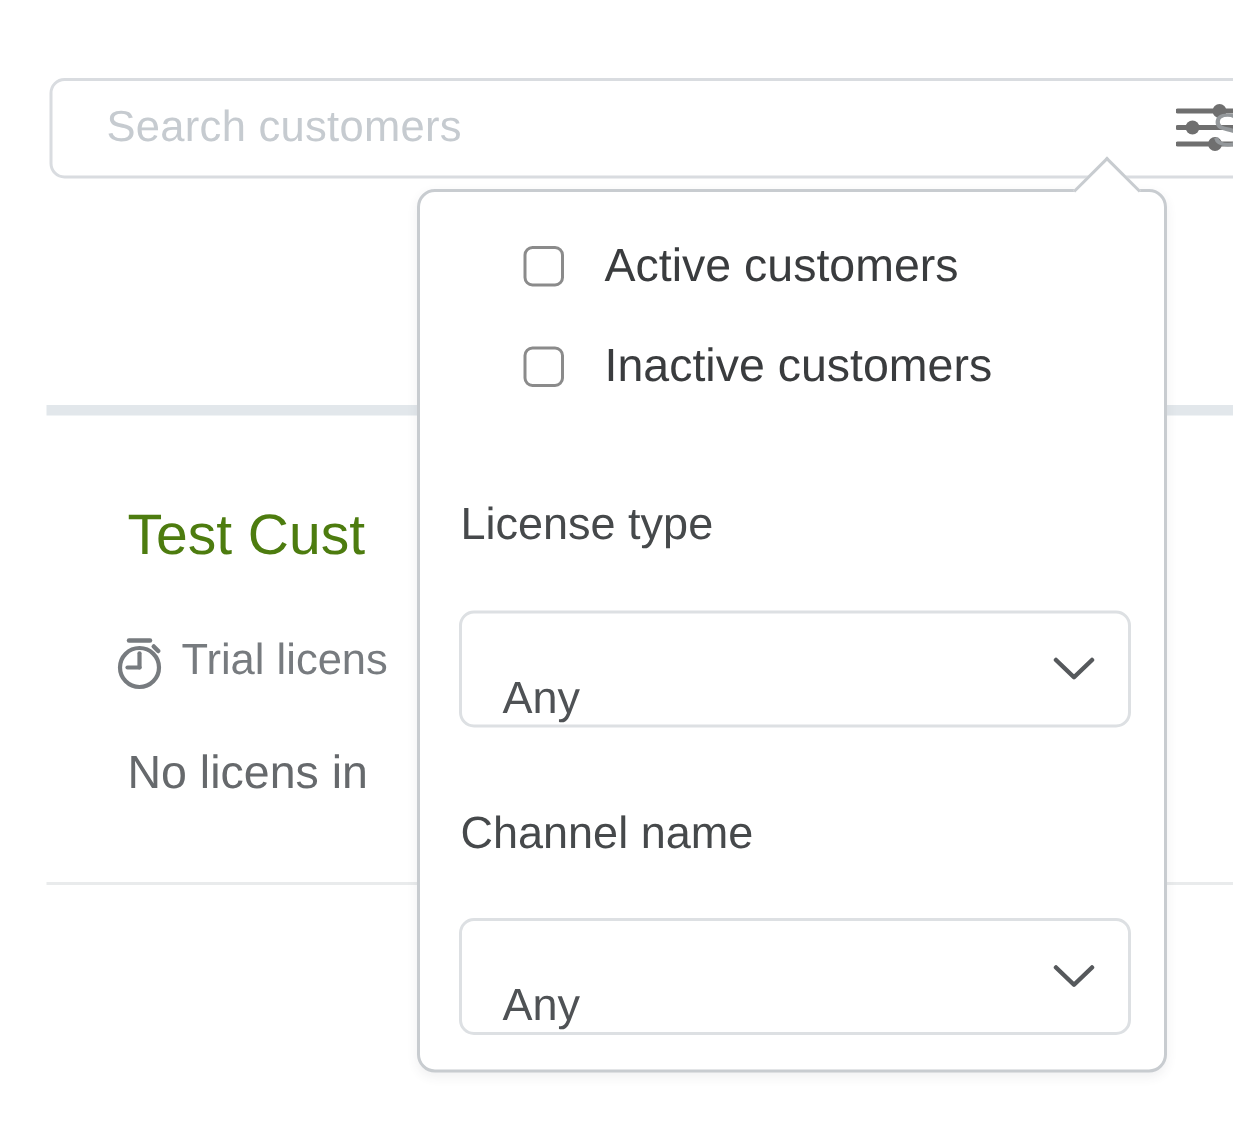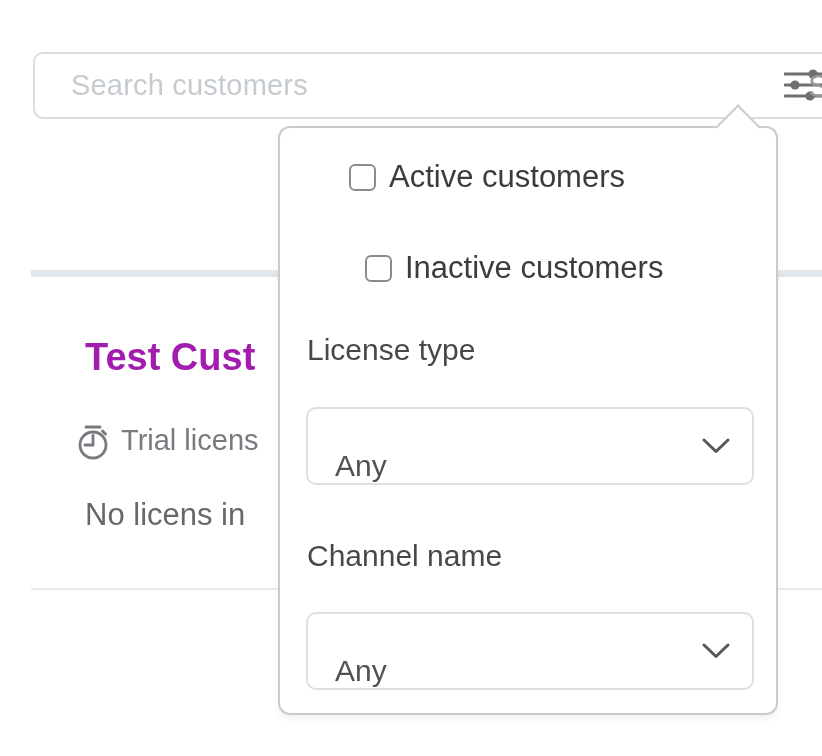--- a/index.html
+++ b/index.html
@@ -44,21 +44,21 @@
   .divider-thick {
     position: absolute; left: 31px; right: 0; top: 270px;
     height: 7px; background: #e2e7eb;
   }
   .divider-thin {
     position: absolute; left: 31px; right: 0; top: 588px;
     height: 2px; background: #e9ebec;
   }
   .customer-title {
     position: absolute; left: 85px; top: 336px;
-    font-size: 38px; font-weight: 700; color: #a21caf;
+    font-size: 38px; font-weight: 400; color: #4d7c0f;
     white-space: nowrap;
   }
   .license-row {
     position: absolute; left: 76px; top: 424px;
     display: flex; gap: 11px;
     font-size: 29px; color: #777b7f;
     white-space: nowrap;
   }
   .status-text {
     position: absolute; left: 85px; top: 497px;
@@ -78,26 +78,26 @@
   .popover-caret {
     position: absolute; top: -17px; left: 442px;
     width: 32px; height: 32px;
     background: #fff;
     border-left: 2px solid #c8ccd0;
     border-top: 2px solid #c8ccd0;
     transform: rotate(45deg);
   }
   .checkbox-row {
     position: absolute; left: 33px;
-    display: flex; align-items: center; gap: 13px;
+    display: flex; align-items: center; gap: 27px;
     cursor: pointer;
     padding-left: 36px;
   }
   .checkbox-row.row-1 { top: 31px; }
-  .checkbox-row.row-2 { top: 122px; margin-left: 16px; }
+  .checkbox-row.row-2 { top: 98px; }
   .checkbox {
     appearance: none; -webkit-appearance: none;
     width: 27px; height: 27px;
     border: 2.5px solid #8b8b8b;
     border-radius: 6px;
     background: #fff;
     margin: 0; cursor: pointer; flex: none;
   }
   .checkbox-label {
     font-size: 31px; color: #3a3c3e;

